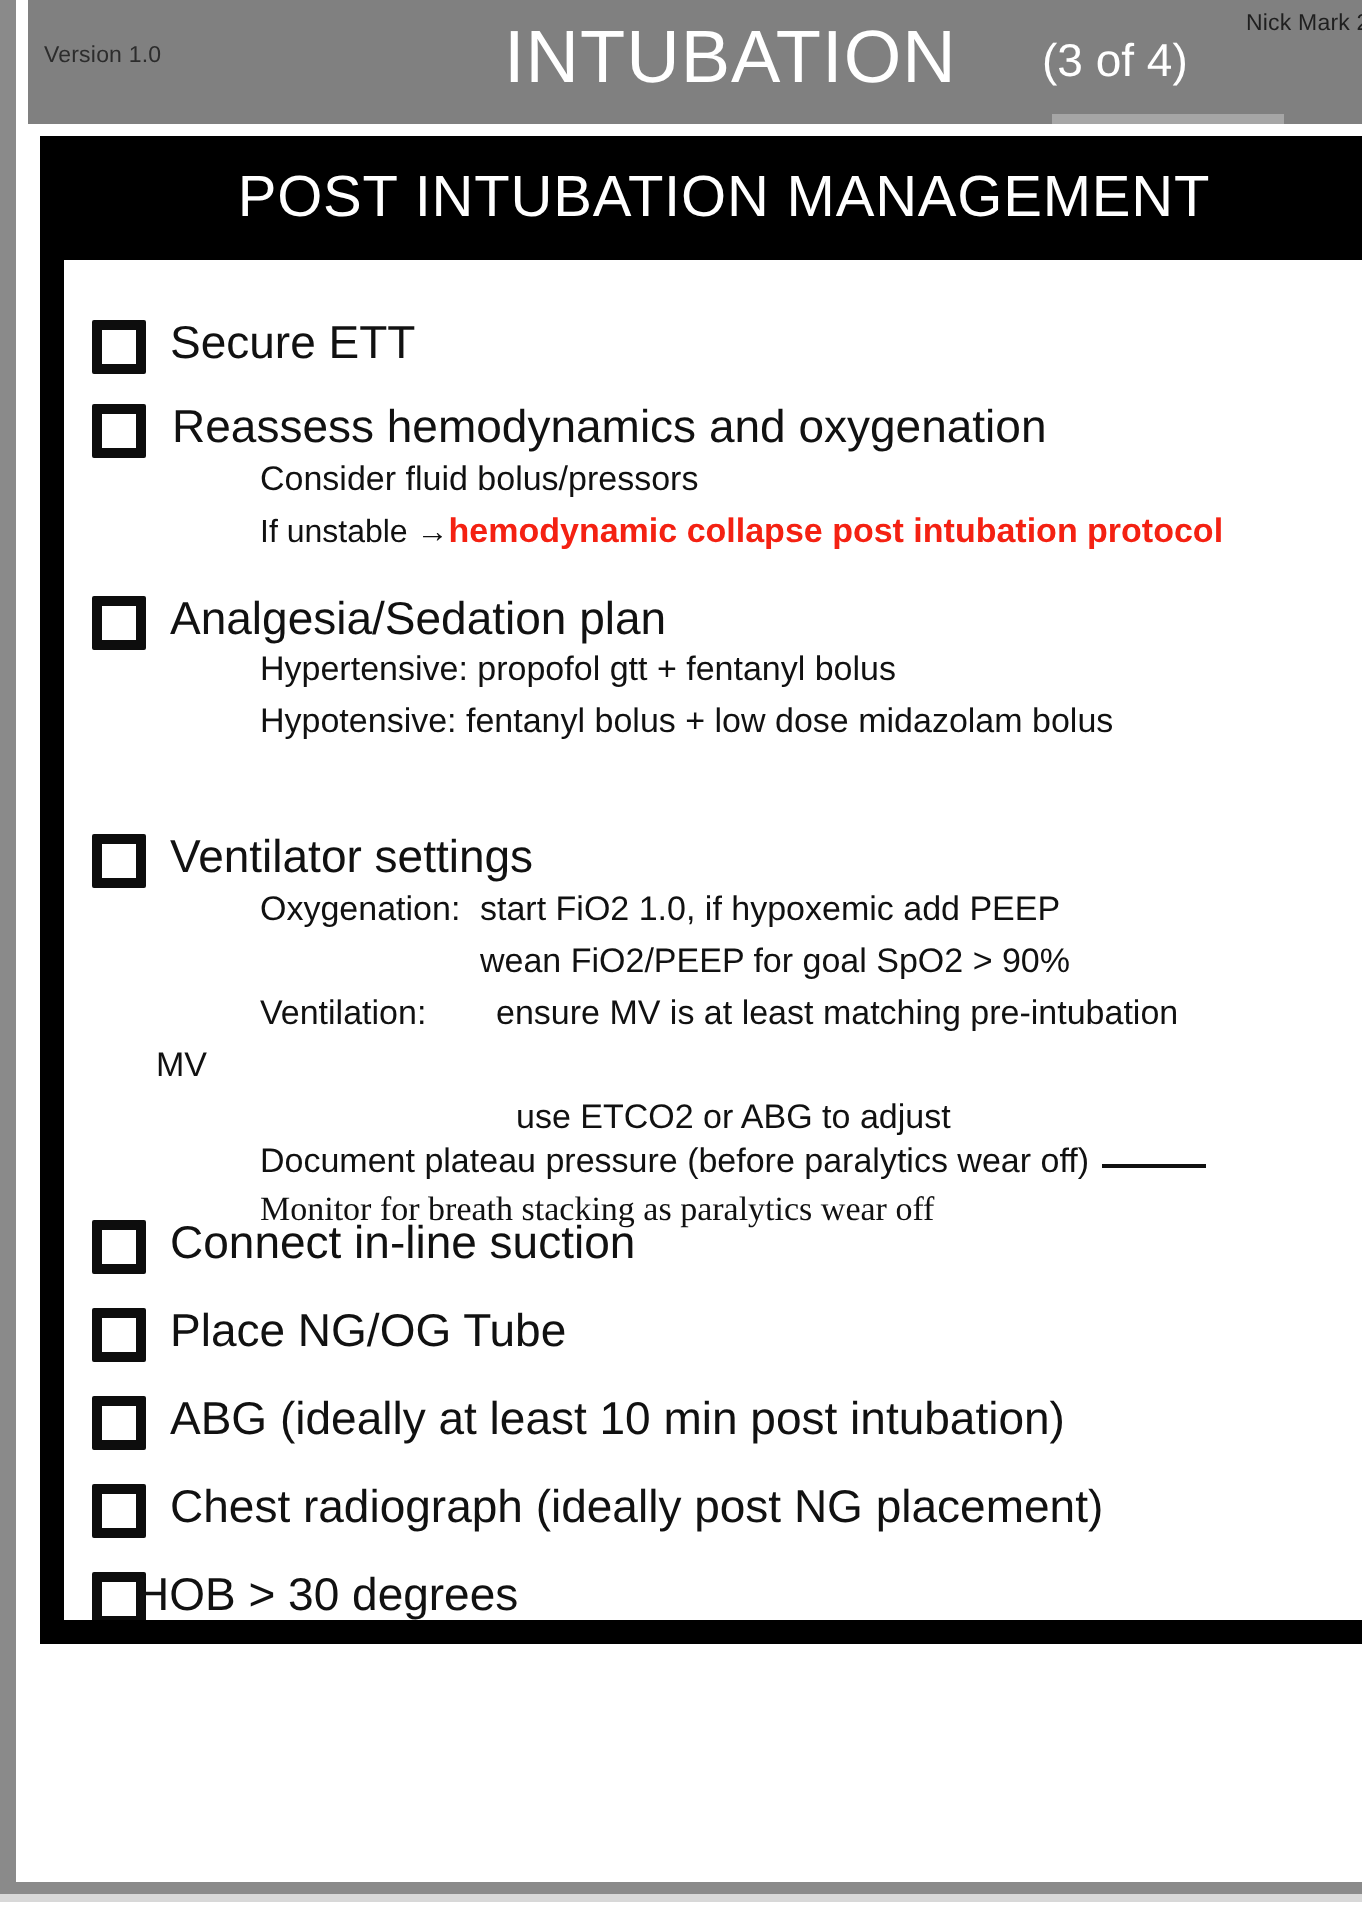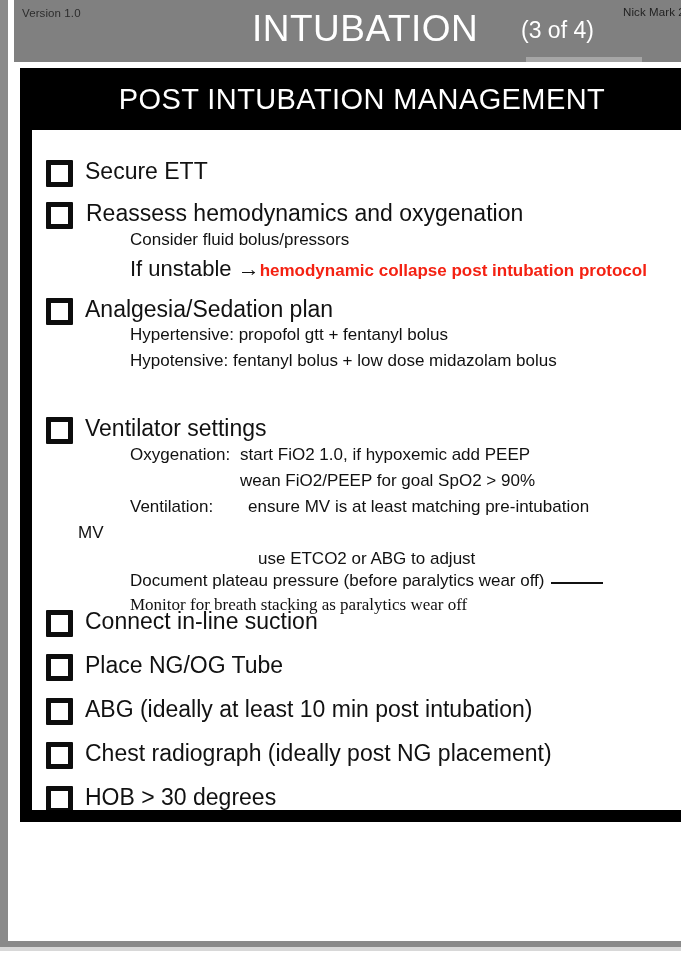--- a/index.html
+++ b/index.html
@@ -61,21 +61,21 @@
     left: 14px;
     top: 0px;
     width: 667px;
     height: 62px;
     background: #808080;
     overflow: hidden;
   }
   .banner-version {
     position: absolute;
     left: 8px;
-    top: 7px;
+    top: 22px;
     font-size: 11.5px;
     color: #2c2c2c;
     letter-spacing: 0.1px;
     white-space: nowrap;
   }
   .banner-author {
     position: absolute;
     left: 609px;
     top: 6px;
     font-size: 11.5px;
@@ -177,21 +177,21 @@
     color: #111111;
     white-space: nowrap;
   }
 
   .sub-red {
     color: #f42112;
     font-weight: bold;
   }
 
   .arrow {
-    font-size: 22px;
+    font-size: 16px;
     color: #111111;
   }
 
   .blankline {
     display: inline-block;
     width: 52px;
     border-bottom: 2px solid #111111;
     margin-left: 6px;
     vertical-align: 2px;
   }
@@ -256,18 +256,18 @@
         <div class="row" style="top: 566px;">
           <div class="checkbox" style="left: 14px; top: 2px;"></div>
           <div class="item-label" style="left: 53px; top: 0px;">ABG (ideally at least 10 min post intubation)</div>
         </div>
         <div class="row" style="top: 610px;">
           <div class="checkbox" style="left: 14px; top: 2px;"></div>
           <div class="item-label" style="left: 53px; top: 0px;">Chest radiograph (ideally post NG placement)</div>
         </div>
         <div class="row" style="top: 654px;">
           <div class="checkbox" style="left: 14px; top: 2px;"></div>
-          <div class="item-label" style="left: 53px; top: 0px;">HOB &gt; 30 degrees</div>
+          <div class="item-label" style="left: 36px; top: 0px;">HOB &gt; 30 degrees</div>
         </div>
       </div>
   </div>
 
 </div>
 
 </body></html>

